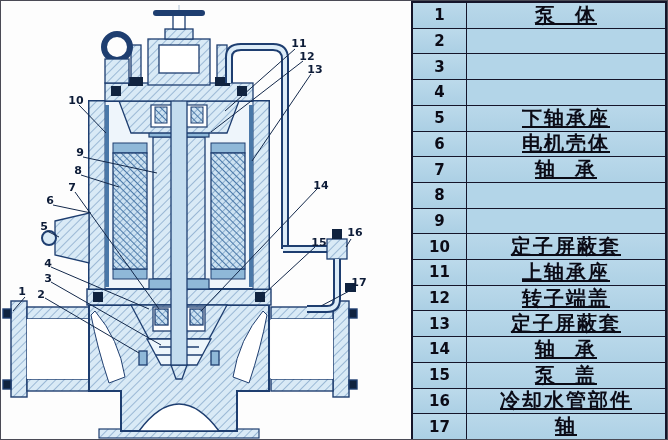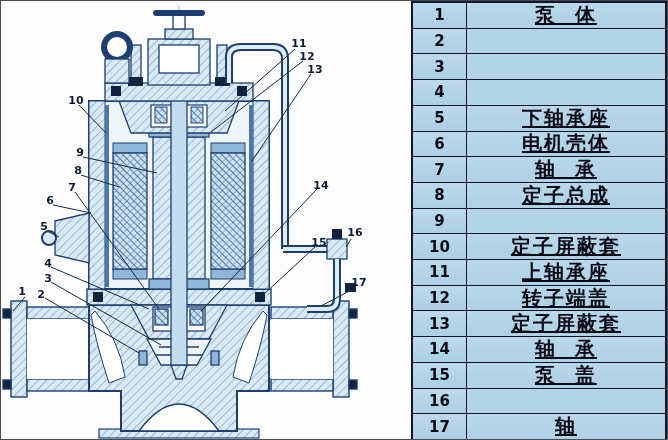--- a/index.html
+++ b/index.html
@@ -211,21 +211,20 @@
     <div class="part-row">
       <div class="cell num">6</div>
       <div class="cell name">电机壳体</div>
     </div>
     <div class="part-row">
       <div class="cell num">7</div>
       <div class="cell name">轴  承</div>
     </div>
     <div class="part-row">
       <div class="cell num">8</div>
-      <div class="cell name">定子总成</div>
     </div>
     <div class="part-row">
       <div class="cell num">9</div>
     </div>
     <div class="part-row">
       <div class="cell num">10</div>
       <div class="cell name">定子屏蔽套</div>
     </div>
     <div class="part-row">
       <div class="cell num">11</div>
@@ -242,20 +241,21 @@
     <div class="part-row">
       <div class="cell num">14</div>
       <div class="cell name">轴  承</div>
     </div>
     <div class="part-row">
       <div class="cell num">15</div>
       <div class="cell name">泵  盖</div>
     </div>
     <div class="part-row">
       <div class="cell num">16</div>
+      <div class="cell name">冷却水管部件</div>
     </div>
     <div class="part-row">
       <div class="cell num">17</div>
       <div class="cell name">轴</div>
     </div>
   </div>
 
 </div>
 
 </body></html>

